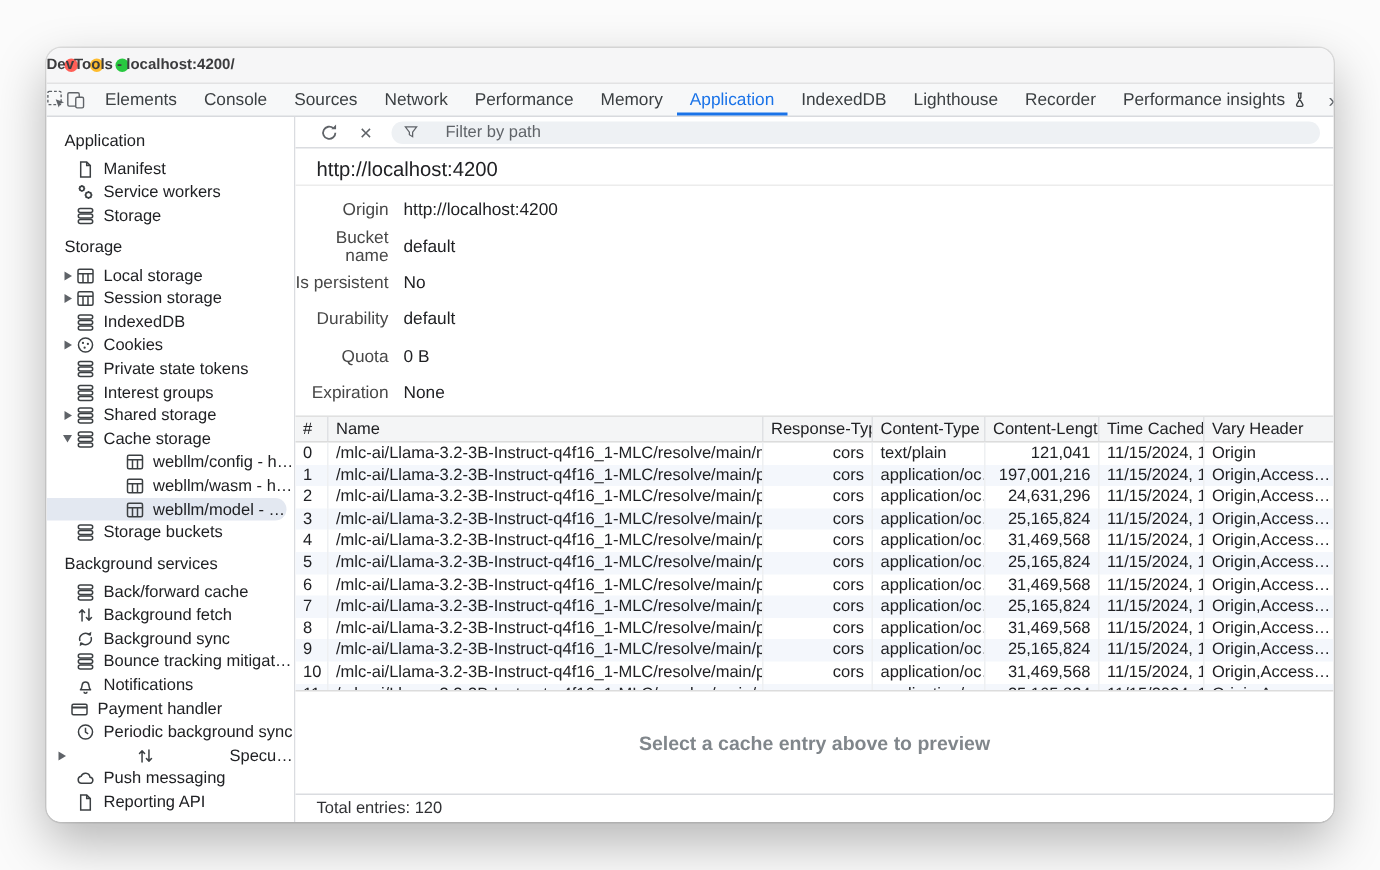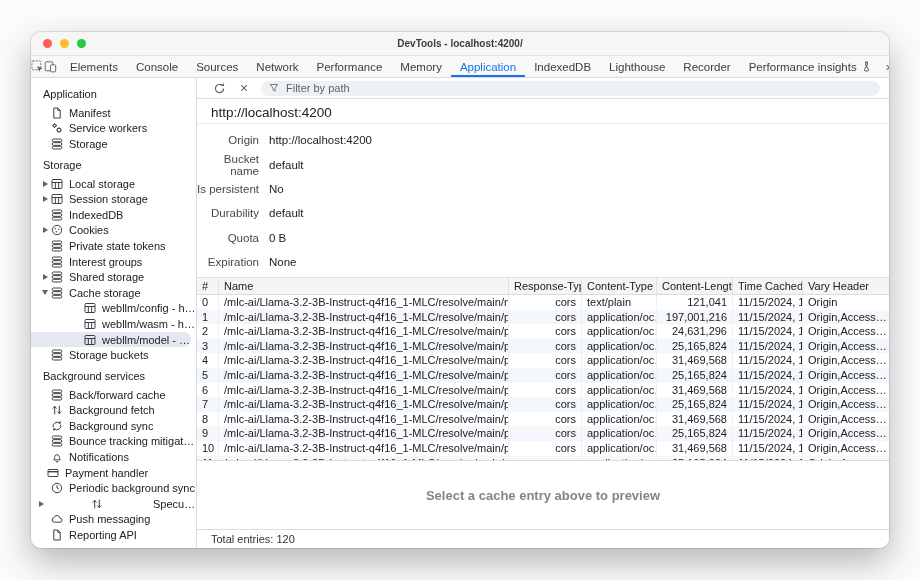--- a/index.html
+++ b/index.html
@@ -18,21 +18,21 @@
     overflow:hidden; display:flex; flex-direction:column;
   }
   
   .titlebar {
     height:24px; flex:0 0 24px; background:#f6f6f7; border-bottom:1px solid #e2e2e3;
     display:flex; align-items:center; position:relative;
   }
   .traffic { display:flex; gap:8px; margin-left:12px; }
   .tl { width:9px; height:9px; border-radius:50%; }
   .wtitle {
-    position:absolute; left:0; right:0; text-align:center;
+    position:absolute; left:0; right:0; 
     font-size:10px; font-weight:bold; color:#3c3c3e;
   }
   
   .tabbar {
     height:22px; flex:0 0 22px; background:#f7f8f9; border-bottom:1px solid #d8dade;
     display:flex; align-items:stretch; font-size:11.5px; color:#3c4043;
   }
   .ticon { display:inline-flex; align-items:center; justify-content:center; width:22px; }
   .ticon .icon { width:13px; height:13px; }
   .tdivider { width:1px; background:#d8dade; margin:4px 2px; }
@@ -63,21 +63,21 @@
   .main { flex:1; min-width:0; display:flex; flex-direction:column; background:#fff; }
   .toolbar {
     height:21px; flex:0 0 21px; border-bottom:1px solid #dadce0;
     display:flex; align-items:center; gap:9px; padding:0 9px 0 14px;
   }
   .tbtn { display:inline-flex; align-items:center; justify-content:center; width:16px; height:16px; color:#5f6368; }
   .tbtn .icon { width:13px; height:13px; }
   .xglyph { font-size:14px; line-height:13px; color:#5f6368; }
   .filter {
     flex:1; height:15px; background:#eef1f4; border-radius:8px;
-    display:flex; align-items:center; gap:5px; padding:0 8px; min-width:0;
+    display:flex; align-items:center; gap:16px; padding:0 8px; min-width:0;
   }
   .filter .icon { width:10px; height:10px; flex:0 0 10px; }
   .filter input {
     flex:1; border:none; outline:none; background:transparent;
     font-family:"Liberation Sans",sans-serif; font-size:11px; color:#3c4043; min-width:0;
   }
   .filter input::placeholder { color:#5f6368; opacity:1; }
   .origin-header {
     flex:0 0 25px; padding:6px 14px 0; font-size:13.5px; color:#202124;
     border-bottom:1px solid #ececec;

